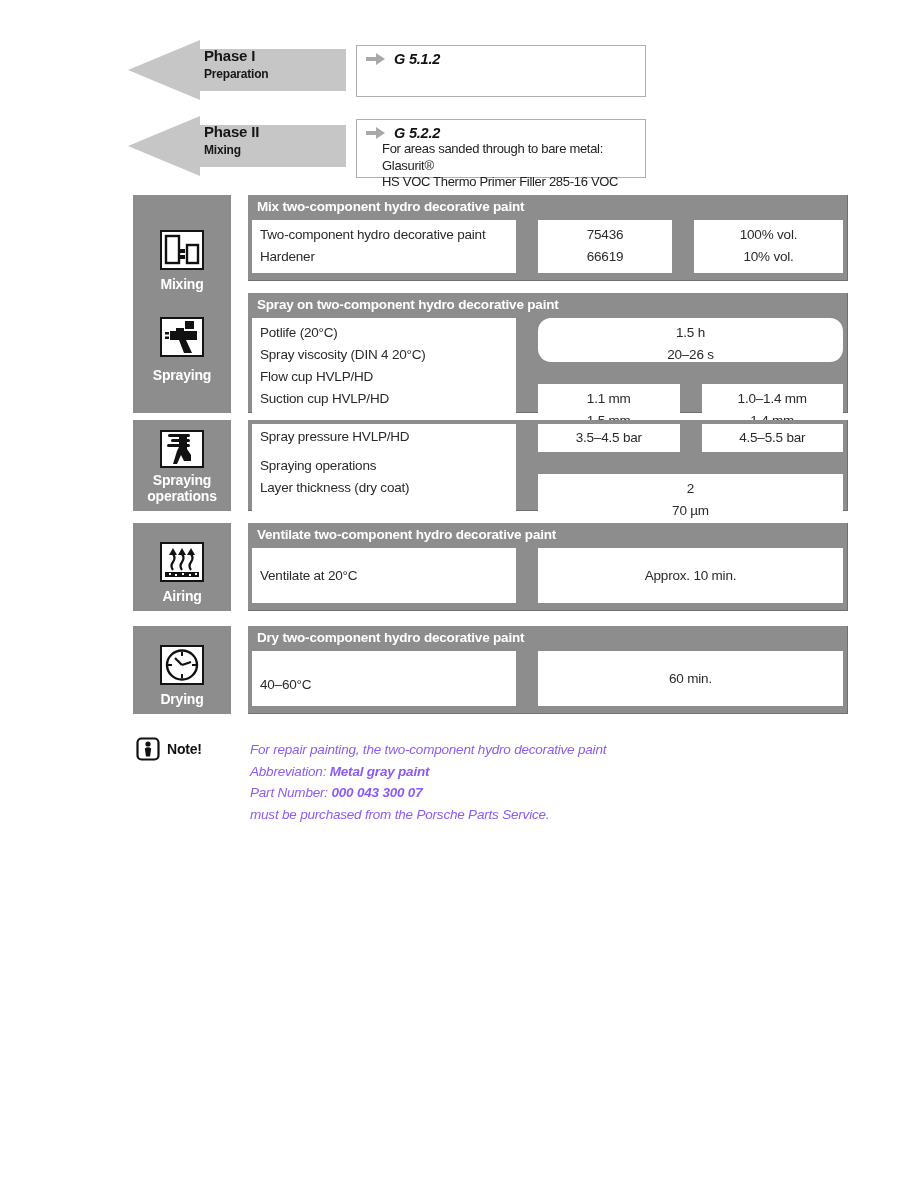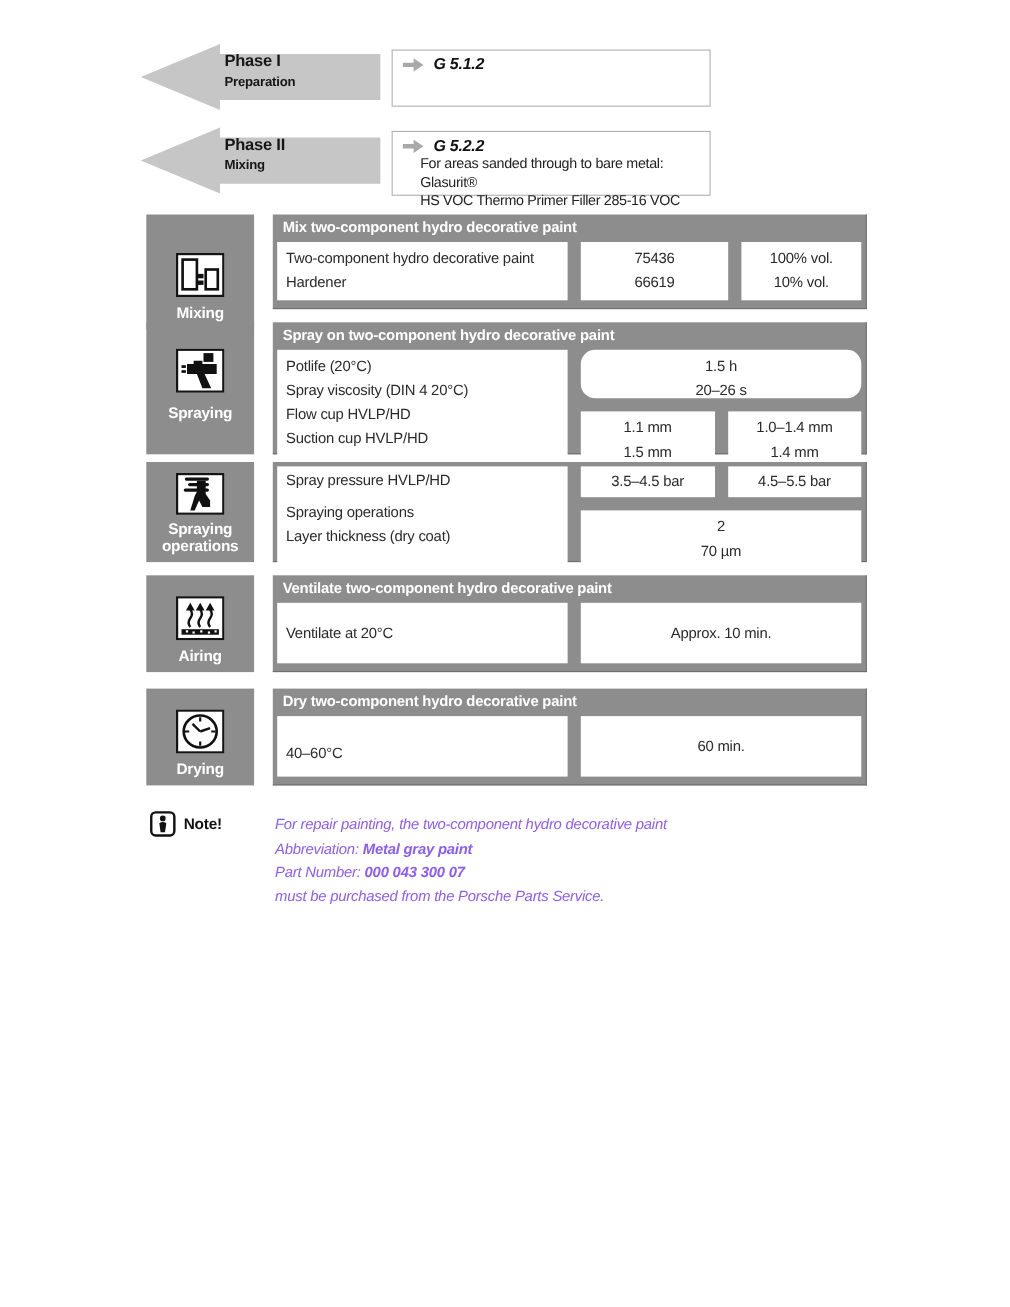--- a/index.html
+++ b/index.html
@@ -21,23 +21,23 @@
   .ref-line { font-size:13px; color:#222; line-height:16.5px; letter-spacing:-0.3px;margin-left:16px; }
 
   
   .sec-box { position:absolute; left:133px; width:98px; background:#8d8d8d;
              display:flex; flex-direction:column; align-items:center; justify-content:flex-end; padding-bottom:7px; }
   .sec-icon { background:#fff; border:2px solid #141414; width:44px; height:40px;
               display:flex; align-items:center; justify-content:center; margin-bottom:6px; }
   .sec-label { color:#fff; font-weight:bold; font-size:14px; text-align:center; line-height:16px; }
 
   
-  .tbl { position:absolute; left:248px; width:540px; background:#8d8d8d; border-bottom:1px solid #6f6f6f; border-right:1px solid #6f6f6f; }
+  .tbl { position:absolute; left:248px; width:600px; background:#8d8d8d; border-bottom:1px solid #6f6f6f; border-right:1px solid #6f6f6f; }
   .tbl-header { height:25px; color:#fff; font-weight:bold; font-size:13.5px; padding:4px 0 0 9px; letter-spacing:-0.2px; }
-  .grid { display:grid; gap:12px; padding:4px; }
+  .grid { display:grid; gap:22px; padding:4px; }
   .grid.no-top { padding-top:0; }
   .cell { background:#fff; font-size:13.5px; color:#2a2a2a; }
   .cell .ln { line-height:22px; white-space:nowrap; }
   .cell.lbl { padding:4px 8px 0 8px; text-align:left; }
   .cell.val { text-align:center; padding-top:4px; }
   .vcenter { display:flex; align-items:center; }
   .vhcenter { display:flex; align-items:center; justify-content:center; }
 
   .grid-mixing { grid-template-columns:264px 134px 1fr; grid-template-rows:53px; }
   .grid-spraying { grid-template-columns:264px 1fr 1fr; grid-template-rows:44px 42px; }

